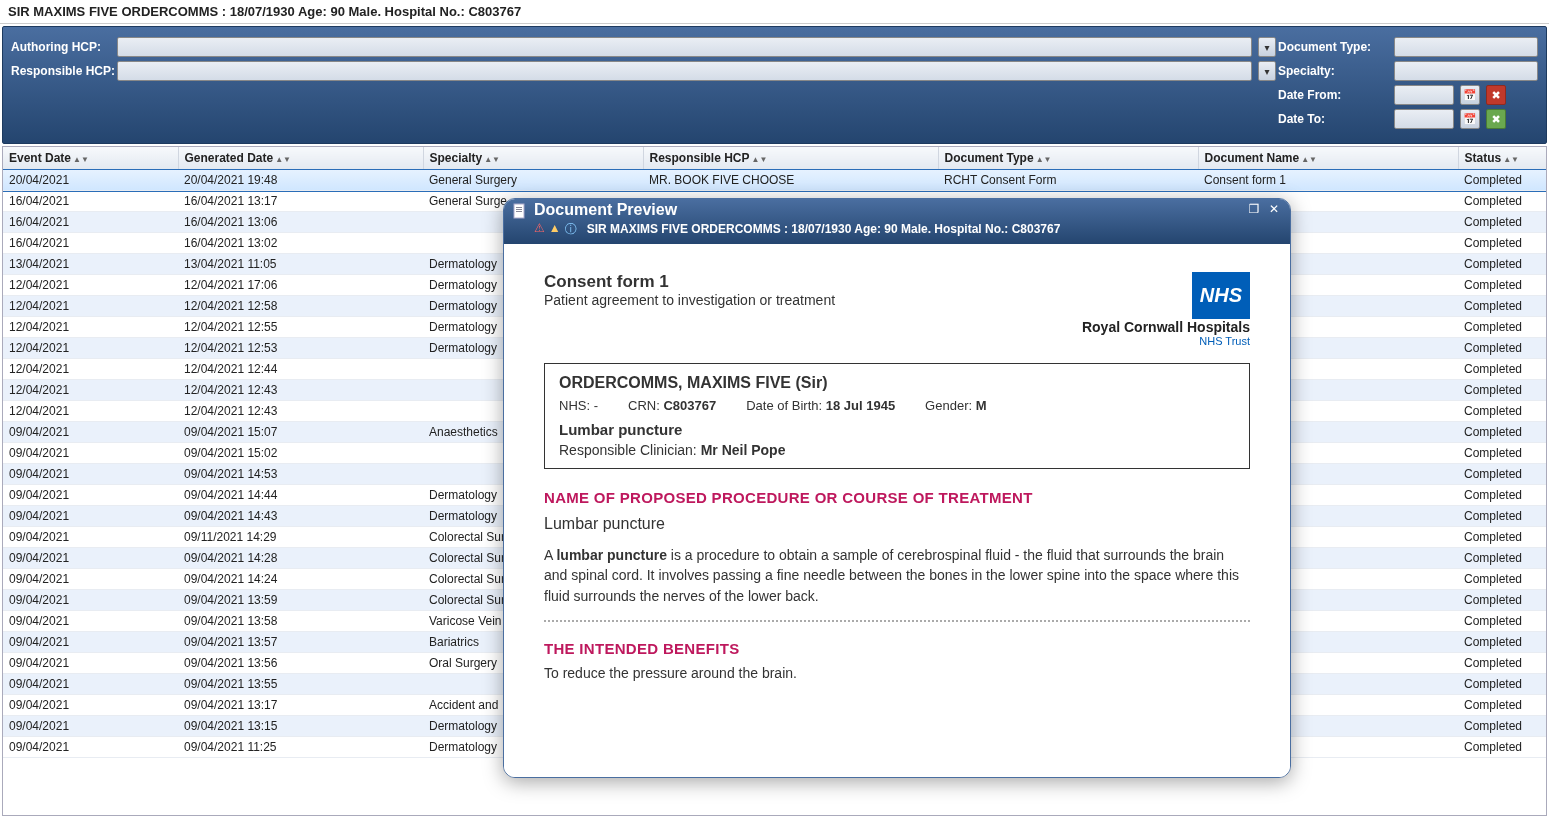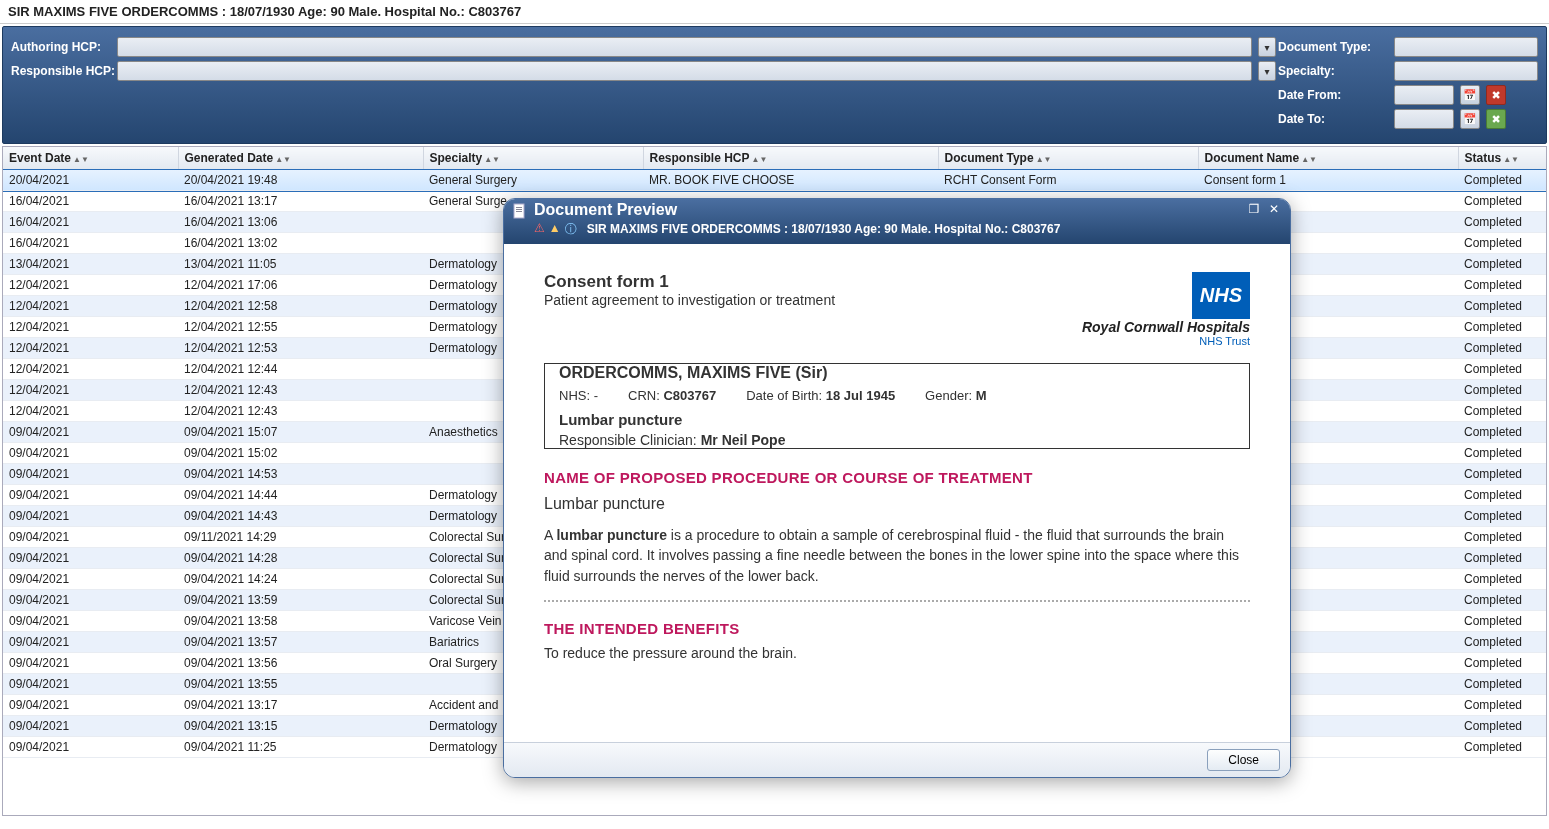--- a/index.html
+++ b/index.html
@@ -150,26 +150,26 @@
     font-size: 12px;
     cursor: pointer;
     color: #000;
   }
 
   .doc-header { display:flex; justify-content: space-between; align-items: flex-start; margin-bottom: 16px;}
   .doc-header h2 { font-size: 17px; font-weight: bold; }
   .doc-header .sub { font-size: 14px; }
   .nhs-logo { text-align: right; }
   .nhs-box { background:#005eb8; color:#fff; font-style: italic; font-weight:bold; padding:12px 8px; font-size:20px; display:inline-block;}
-  .nhs-text { font-size: 14px; font-weight: bold; color:#222;font-style:italic; }
+  .nhs-text { font-size: 14px; font-weight: bold; color:#222; }
   .nhs-sub { font-size: 11px; color:#005eb8; text-align:right;}
 
   .patient-box {
     border: 1px solid #333;
-    padding: 0 14px;
+    padding: 10px 14px;
     margin-bottom: 20px;
   }
   .patient-box h3 { font-size: 16px; font-weight: bold; margin-bottom: 6px;}
   .patient-box .row { display:flex; gap: 30px; font-size: 13px; margin-bottom: 6px;}
   .patient-box .row span b { font-weight: bold; }
   .patient-box .proc { font-size: 15px; font-weight: bold; margin-top: 8px; margin-bottom: 4px;}
   .patient-box .clin { font-size: 14px; }
 
   .section-heading { font-size: 15px; font-weight: bold; color:#be185d; letter-spacing:.3px; margin-bottom: 6px; text-transform: uppercase;}
   .doc-text { font-size: 14px; margin-bottom: 10px; line-height: 1.45;}
@@ -559,16 +559,13 @@
     <div class="doc-text">
       <span>A </span><b>lumbar puncture</b><span> is a procedure to obtain a sample of cerebrospinal fluid - the fluid that surrounds the brain and spinal cord. It involves passing a fine needle between the bones in the lower spine into the space where this fluid surrounds the nerves of the lower back.</span>
     </div>
 
     <hr class="dotted-divider">
 
     <div class="section-heading">THE INTENDED BENEFITS</div>
     <div class="doc-text">To reduce the pressure around the brain.</div>
   </div>
 
-  <div class="dialog-footer">
-    <button class="btn-close">Close</button>
-  </div>
 </div>
 
 </body></html>

